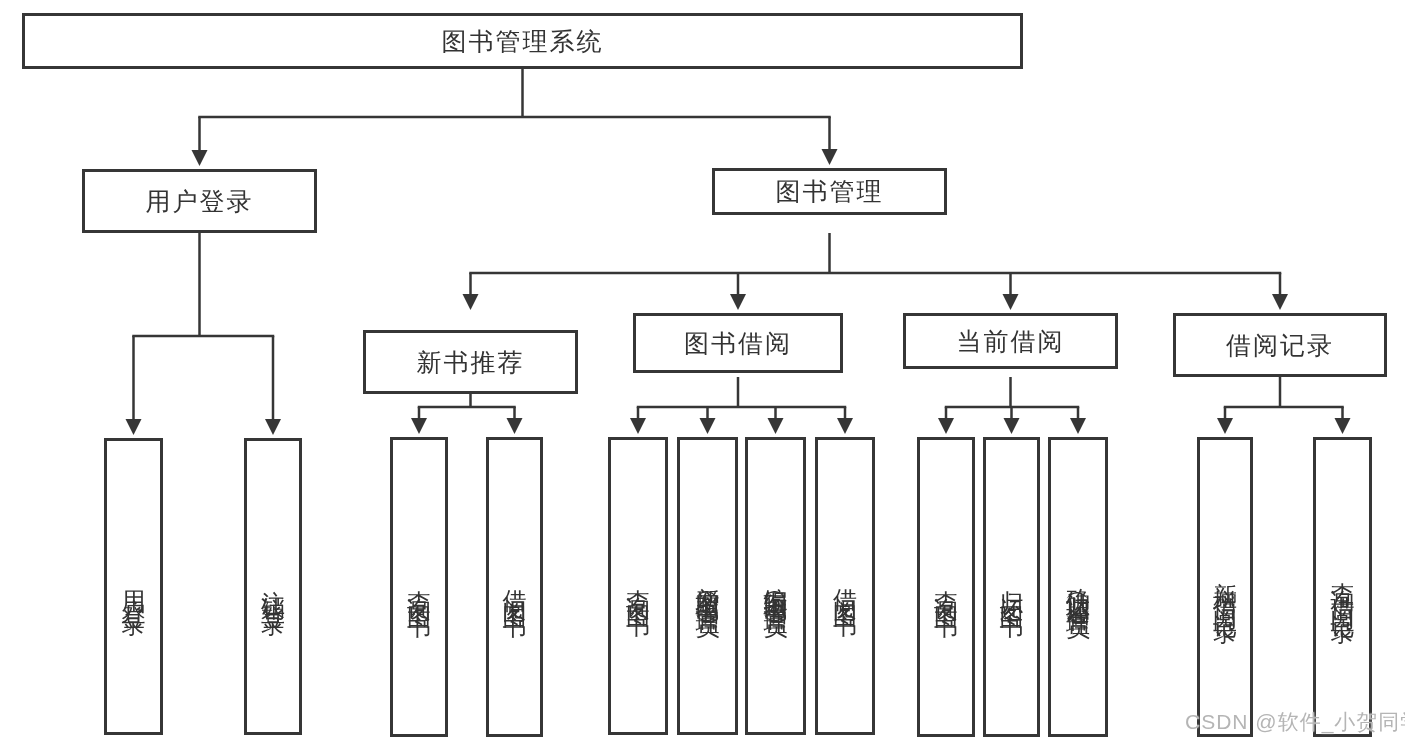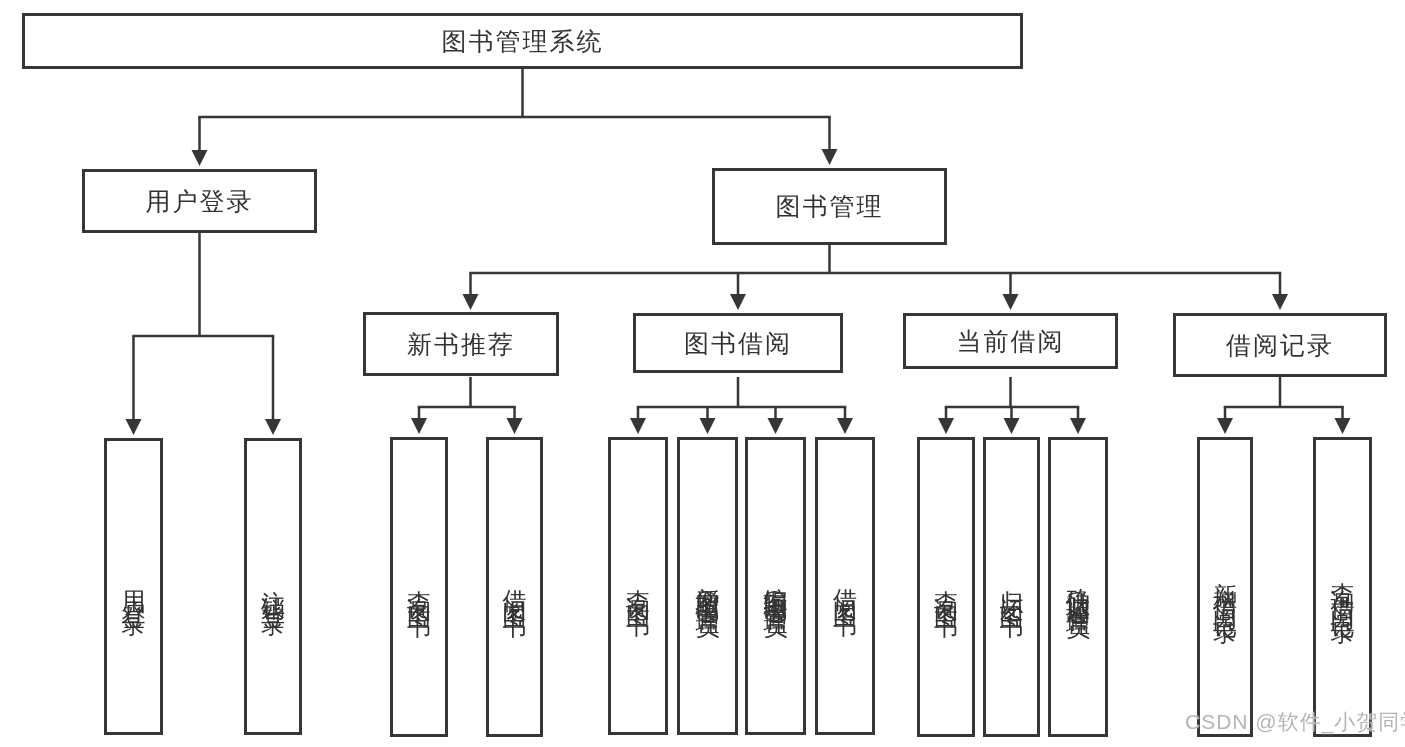--- a/index.html
+++ b/index.html
@@ -122,24 +122,24 @@
       <line x1="1342.5" y1="407" x2="1342.5" y2="419" stroke="#363636" stroke-width="2.5"></line>
       <polygon points="1334.5,418 1350.5,418 1342.5,434" fill="#363636"></polygon>
     </svg>
   <div id="node-layer">
       <div class="node h root" style="left: 22px; top: 13px; width: 1001px; height: 56px;">
         <span>图书管理系统</span>
       </div>
       <div class="node h" style="left: 82px; top: 169px; width: 235px; height: 64px;">
         <span>用户登录</span>
       </div>
-      <div class="node h" style="left: 712px; top: 168px; width: 235px; height: 77px; align-items: center;">
+      <div class="node h" style="left: 712px; top: 168px; width: 235px; height: 47px; align-items: center;">
         <span>图书管理</span>
       </div>
-      <div class="node h" style="left: 363px; top: 312px; width: 196px; height: 64px; text-align: right;">
+      <div class="node h" style="left: 363px; top: 330px; width: 215px; height: 64px; text-align: right;">
         <span>新书推荐</span>
       </div>
       <div class="node h" style="left: 633px; top: 313px; width: 210px; height: 60px;">
         <span>图书借阅</span>
       </div>
       <div class="node h" style="left: 903px; top: 313px; width: 215px; height: 56px;">
         <span>当前借阅</span>
       </div>
       <div class="node h" style="left: 1173px; top: 313px; width: 214px; height: 64px;">
         <span>借阅记录</span>

